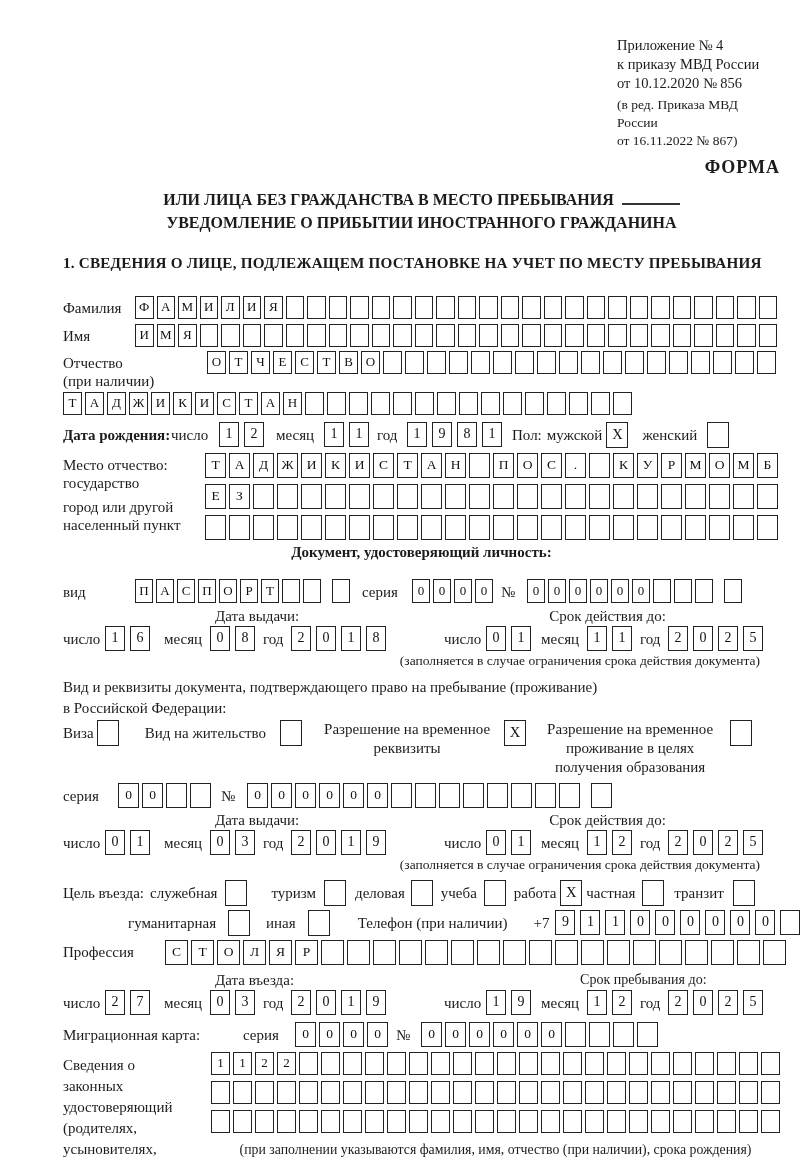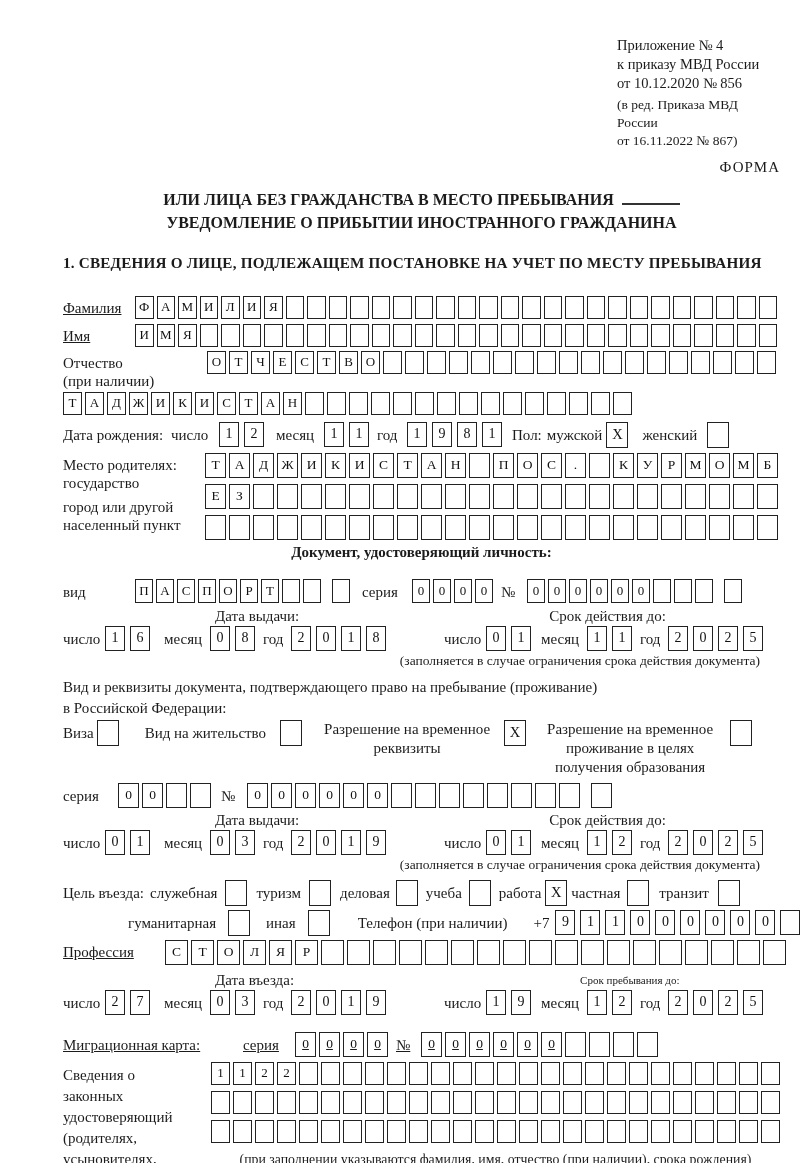--- a/index.html
+++ b/index.html
@@ -6,28 +6,28 @@
   .page{
     width:800px;height:1163px;box-sizing:border-box;
     padding:36px 20px 0 63px;
     background:#fff;color:#1b1b1b;
     font-family:"Liberation Serif", serif;font-size:15px;line-height:18px;
     overflow:hidden;position:relative;
   }
   
   .hdr{margin-left:554px;font-size:14.5px;line-height:19px;}
   .hdr .amend{margin-top:3px;font-size:13.5px;line-height:18px;}
-  .forma{text-align:right;font-weight:normal;font-size:15px;margin-top:8px;letter-spacing:1px;}
+  .forma{text-align:right;font-weight:bold;font-size:18px;margin-top:8px;letter-spacing:1px;}
   
   .title{text-align:center;font-weight:bold;font-size:16px;line-height:23px;margin-top:12px;}
   .blank-line{display:inline-block;width:58px;border-bottom:2px solid #333;height:3px;margin-left:8px;}
   .section{font-weight:bold;font-size:15.2px;margin-top:20px;letter-spacing:0.2px;}
   
   .row{display:flex;align-items:flex-start;}
-  .lbl{flex:none;padding-top:3px;text-decoration:underline;}
+  .lbl{flex:none;padding-top:3px;}
   .lblcol{flex:none;line-height:18px;padding-top:3px;}
   .w72{width:72px;} .w120{width:120px;} .w144{width:144px;} .w142{width:142px;} .w90{width:90px;} .w148{width:148px;} .w57{width:57px;}
   
   .cr{display:inline-flex;flex:none;gap:3px;}
   .cell{
     box-sizing:border-box;display:inline-block;flex:none;
     border:1.6px solid #222;background:#fff;color:#111;
     text-align:center;font-family:"Liberation Serif", serif;
   }
   .cr-30 .cell{width:18.5px;height:23px;line-height:20px;font-size:13px;}
@@ -201,21 +201,21 @@
         <span class="cell"></span>
         <span class="cell"></span>
         <span class="cell"></span>
         <span class="cell"></span>
         <span class="cell"></span>
         <span class="cell"></span>
       </div>
   </div>
 
   <div class="row" style="margin-top:7px;">
-    <div class="il" style="width:108px;">Дата рождения:</div>
+    <div class="il" style="width:108px;font-weight:bold;">Дата рождения:</div>
     <div class="il" style="width:48px;">число</div>
     <div class="cr cr-date">
         <span class="cell">1</span>
         <span class="cell">2</span>
       </div>
     <div class="il" style="margin-left:12px;width:48px;">месяц</div>
     <div class="cr cr-date">
         <span class="cell">1</span>
         <span class="cell">1</span>
       </div>
@@ -232,21 +232,21 @@
         <span class="cell">X</span>
       </div>
     <div class="il" style="margin-left:14px;">женский</div>
     <div class="cr cr-box" style="margin-left:10px;">
         <span class="cell"></span>
       </div>
   </div>
 
   <div class="row" style="margin-top:5px;">
     <div class="lblcol w142">
-      <div>Место родителях:</div>
+      <div>Место отчество:</div>
       <div>государство</div>
       <div style="margin-top:6px;">город или другой</div>
       <div>населенный пункт</div>
     </div>
     <div class="stack">
       <div class="cr cr-24">
           <span class="cell">Т</span>
           <span class="cell">А</span>
           <span class="cell">Д</span>
           <span class="cell">Ж</span>
@@ -504,21 +504,21 @@
       </div>
   </div>
   <div class="note" style="margin-top:1px;">(заполняется в случае ограничения срока действия документа)</div>
 
   <div class="row" style="margin-top:6px;">
     <div class="il">Цель въезда:</div>
     <div class="il" style="margin-left:6px;">служебная</div>
     <div class="cr cr-box" style="margin-left:8px;">
         <span class="cell"></span>
       </div>
-    <div class="il" style="margin-left:9px;">туризм</div>
+    <div class="il" style="margin-left:24px;">туризм</div>
     <div class="cr cr-box" style="margin-left:8px;">
         <span class="cell"></span>
       </div>
     <div class="il" style="margin-left:9px;">деловая</div>
     <div class="cr cr-box" style="margin-left:6px;">
         <span class="cell"></span>
       </div>
     <div class="il" style="margin-left:8px;">учеба</div>
     <div class="cr cr-box" style="margin-left:7px;">
         <span class="cell"></span>
@@ -587,21 +587,21 @@
         <span class="cell"></span>
         <span class="cell"></span>
         <span class="cell"></span>
         <span class="cell"></span>
         <span class="cell"></span>
       </div>
   </div>
 
   <div class="row" style="margin-top:6px;gap:44px;">
     <div style="margin-left:152px;font-size:15px;">Дата въезда:</div>
-    <div style="margin-left:242px;font-size:11px;">Срок пребывания до:</div>
+    <div style="margin-left:242px;font-size:14px;">Срок пребывания до:</div>
   </div>
   <div class="row" style="margin-top:1px;">
     <div class="il" style="width:42px;">число</div>
     <div class="cr cr-date">
         <span class="cell">2</span>
         <span class="cell">7</span>
       </div>
     <div class="il" style="margin-left:14px;width:46px;">месяц</div>
     <div class="cr cr-date">
         <span class="cell">0</span>
@@ -626,21 +626,21 @@
       </div>
     <div class="il" style="margin-left:8px;width:28px;">год</div>
     <div class="cr cr-date">
         <span class="cell">2</span>
         <span class="cell">0</span>
         <span class="cell">2</span>
         <span class="cell">5</span>
       </div>
   </div>
 
-  <div class="row" style="margin-top:17px;text-decoration:underline;">
+  <div class="row" style="margin-top:7px;">
     <div class="il" style="width:152px;">Миграционная карта:</div>
     <div class="il" style="margin-left:28px;width:44px;">серия</div>
     <div class="cr cr-24" style="margin-left:8px;">
         <span class="cell">0</span>
         <span class="cell">0</span>
         <span class="cell">0</span>
         <span class="cell">0</span>
       </div>
     <div class="il" style="margin-left:8px;width:20px;">№</div>
     <div class="cr cr-24" style="margin-left:5px;">

